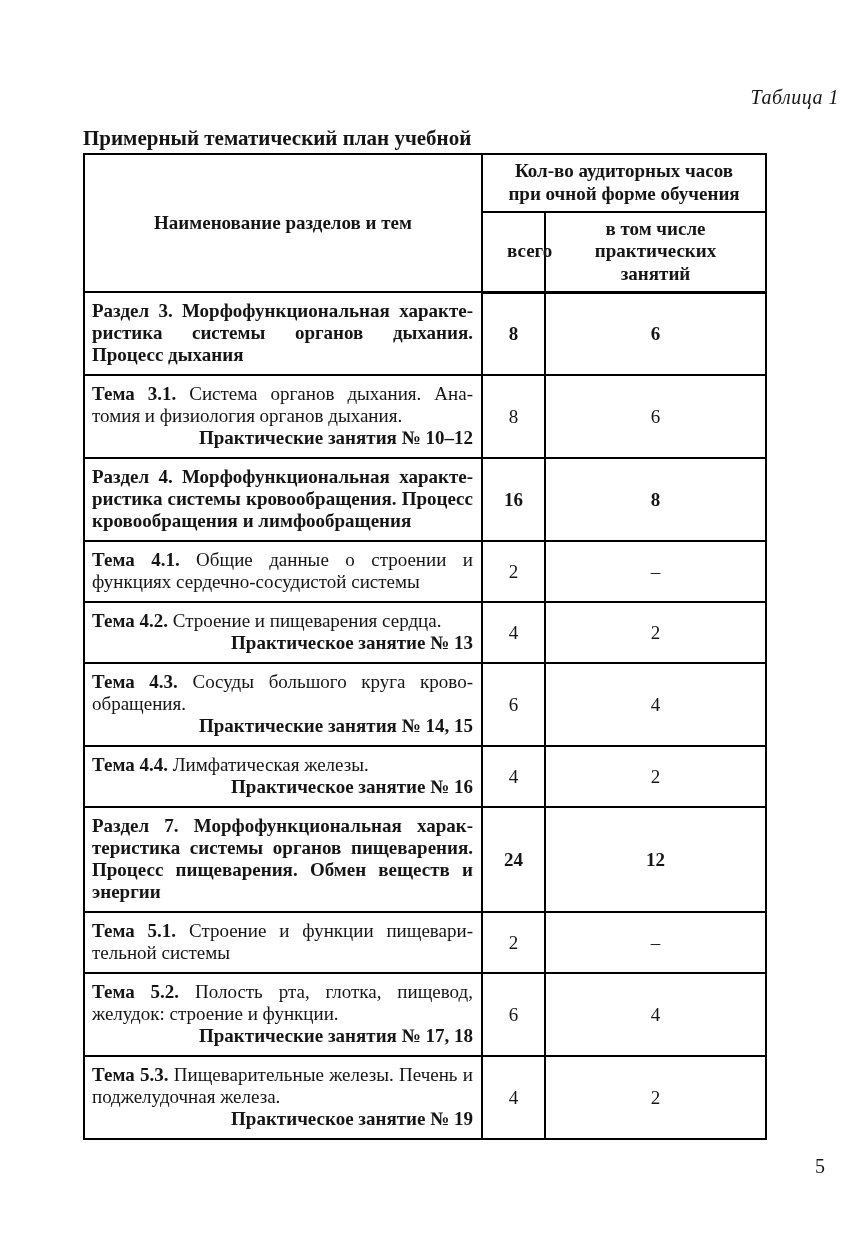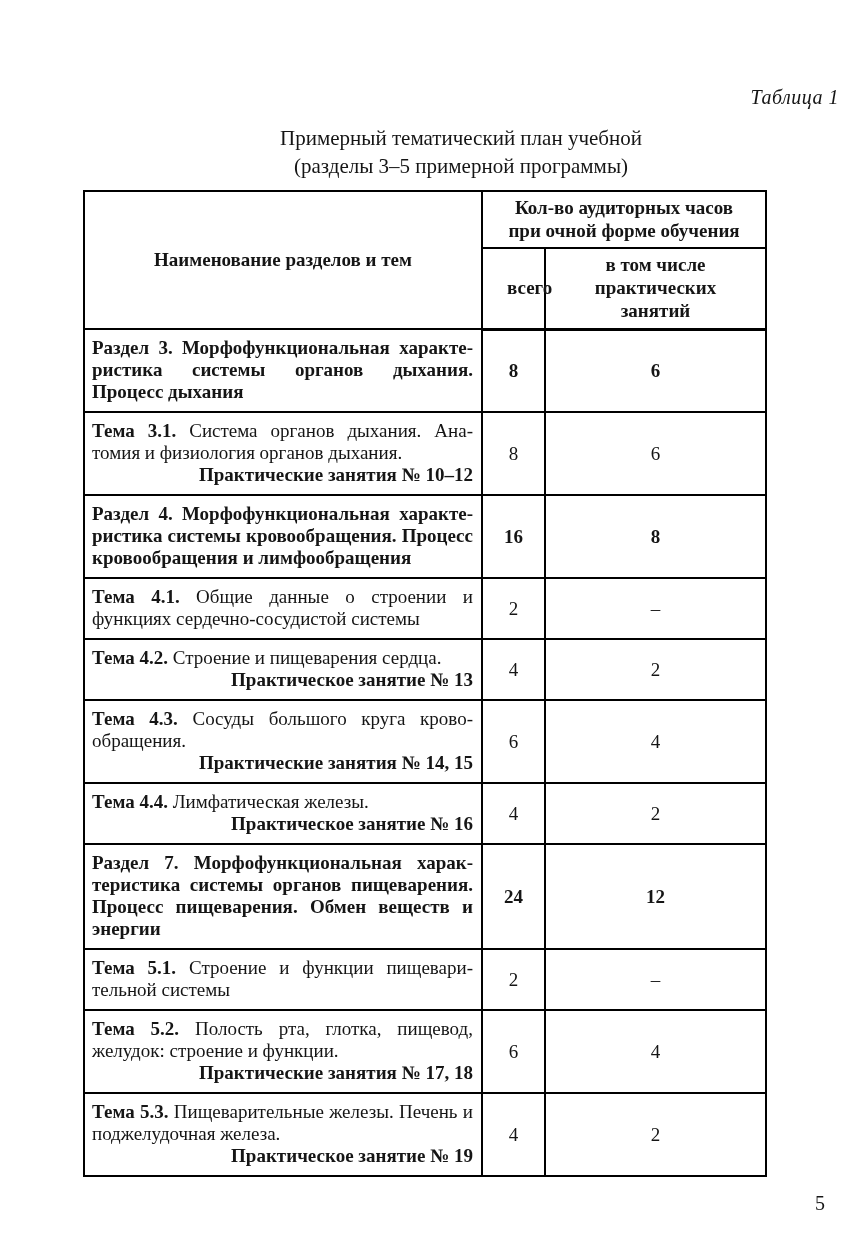--- a/index.html
+++ b/index.html
@@ -21,25 +21,23 @@
     padding-top: 86px;
   }
   .caption {
     text-align: right;
     font-style: italic;
     font-size: 20px;
     letter-spacing: 0.5px;
     margin-bottom: 16px;
   }
   .doc-title {
-    text-align: center;
-    font-weight: normal;
+    font-weight: bold;
     font-size: 21px;
     line-height: 1.33;
-    margin-bottom: 9px;
   }
   table.plan {
     border-collapse: collapse;
     table-layout: fixed;
     width: 682px;
   }
   table.plan th,
   table.plan td {
     border: 2px solid #000;
   }
@@ -89,21 +87,20 @@
 </style>
 </head>
 <body>
 
 <div class="page">
 
   <div class="caption">Таблица 1</div>
 
   <div class="doc-title">
     <div>Примерный тематический план учебной</div>
-    <div>(разделы 3–5 примерной программы)</div>
   </div>
 
   <table class="plan">
     <colgroup>
       <col style="width:398px">
       <col style="width:63px">
       <col style="width:221px">
     </colgroup>
     <thead>
       <tr>

